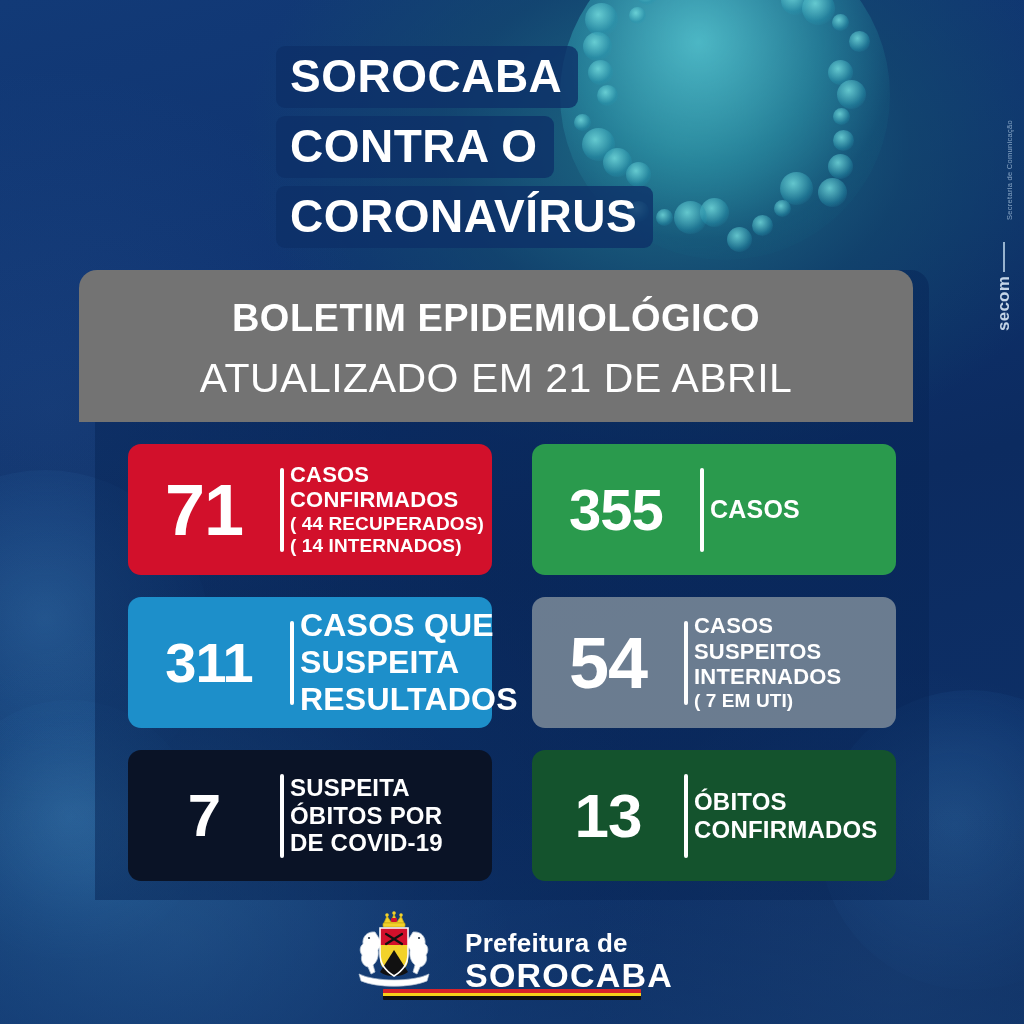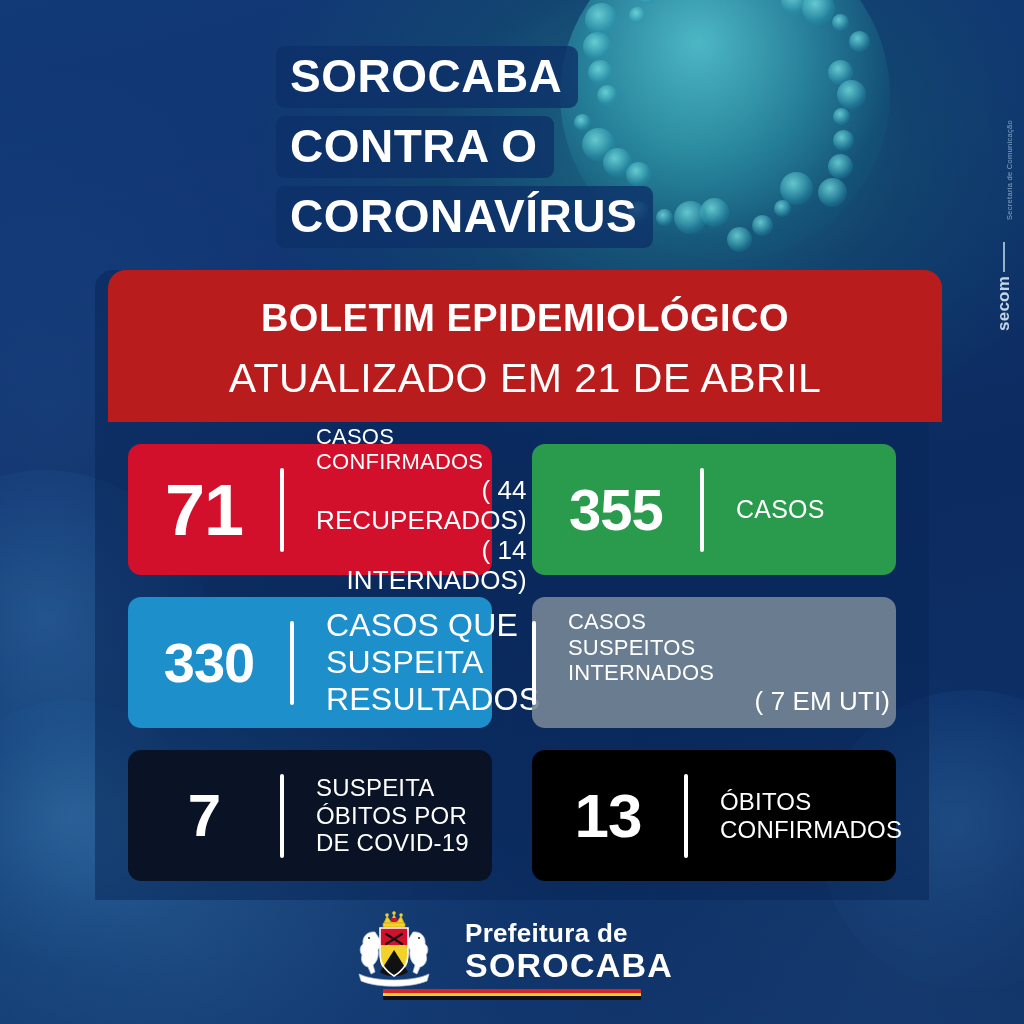--- a/index.html
+++ b/index.html
@@ -85,23 +85,23 @@
     white-space:nowrap;
   }
 
   
   .panel{
     position:absolute;left:95px;top:270px;width:834px;height:630px;
     border-radius:18px 18px 0 0;
     background:linear-gradient(to bottom, rgba(7,38,88,0.55) 0%, rgba(7,36,84,0.50) 100%);
   }
   .band{
-    position:absolute;left:108px;top:270px;width:834px;height:152px;
+    position:absolute;left:79px;top:270px;width:834px;height:152px;
     border-radius:18px 18px 0 0;
-    background:#b91c1c;
+    background:#737373;
   }
   .band-t1{
     position:absolute;left:0;right:0;top:27px;text-align:center;
     color:#ffffff;font-weight:bold;font-size:38px;letter-spacing:0.5px;
   }
   .band-t2{
     position:absolute;left:0;right:0;top:85px;text-align:center;
     color:#ffffff;font-weight:normal;font-size:41px;letter-spacing:0.5px;
   }
 
@@ -120,51 +120,51 @@
     color:#ffffff;font-weight:bold;
     font-size:72px;line-height:1;
     letter-spacing:-1px;
   }
   .card .num.n7{font-size:60px;}
   .divider{
     width:4px;height:84px;background:#ffffff;border-radius:2px;flex:0 0 4px;
   }
   .card .lbl{
     flex:1 1 auto;
-    padding-left:32px;
-    color:#ffffff;font-weight:normal;
+    padding-left:6px;
+    color:#ffffff;font-weight:bold;
     font-size:23px;line-height:1.16;
     letter-spacing:0.2px;
   }
-  .lbl .sm{font-size:26px;display:block;letter-spacing:0.1px;text-align:right;}
+  .lbl .sm{font-size:19px;display:block;letter-spacing:0.1px;}
   .lbl .ln{display:block;}
 
   .c-red{background:#d2102b;}
   .c-green{background:#2a9a4d;}
   .c-blue{background:#1d8fca;}
   .c-gray{background:rgba(117,133,150,0.90);}
   .c-black{background:#0a1326;}
-  .c-black2{background:#000000;}
+  .c-black2{background:#14532d;}
 
   .card.c-red .lbl{font-size:22px;}
   .card.c-green .num{font-size:58px;flex:0 0 168px;}
   .card.c-green .lbl{font-size:25px;}
   .card.c-blue .num{font-size:56px;flex:0 0 162px;}
   .card.c-blue .lbl{font-size:32px;}
   .card.c-gray .lbl{font-size:22px;}
   .card.c-black .lbl,.card.c-black2 .lbl{font-size:24px;}
   .card.c-black2 .num{font-size:62px;}
 
   
   .footer{
     position:absolute;left:0;right:0;bottom:0;height:124px;
   }
   .brand{
     position:absolute;left:50%;top:10px;transform:translateX(-50%);
-    display:flex;align-items:center;gap:28px;
+    display:flex;align-items:flex-end;gap:28px;
   }
   .brand-txt{line-height:1.0;}
   .brand-txt .l1{
     color:#ffffff;font-size:26px;font-weight:bold;letter-spacing:0.3px;display:block;
   }
   .brand-txt .l2{
     color:#ffffff;font-size:34px;font-weight:bold;letter-spacing:1.2px;display:block;margin-top:2px;
   }
   .tricolor{
     position:absolute;left:50%;bottom:24px;transform:translateX(-50%);
@@ -254,30 +254,31 @@
         <div class="num">355</div>
         <div class="divider"></div>
         <div class="lbl">
           <span class="ln">CASOS</span>
         </div>
       </div>
     </div>
 
     <div class="row">
       <div class="card c-blue">
-        <div class="num">330</div>
+        <div class="num">311</div>
         <div class="divider"></div>
         <div class="lbl">
           <span class="ln">CASOS QUE</span>
           <span class="ln">SUSPEITA</span>
           <span class="ln">RESULTADOS</span>
         </div>
       </div>
 
       <div class="card c-gray">
+        <div class="num">54</div>
         <div class="divider"></div>
         <div class="lbl">
           <span class="ln">CASOS</span>
           <span class="ln">SUSPEITOS</span>
           <span class="ln">INTERNADOS</span>
           <span class="sm">(  7  EM UTI)</span>
         </div>
       </div>
     </div>
 

